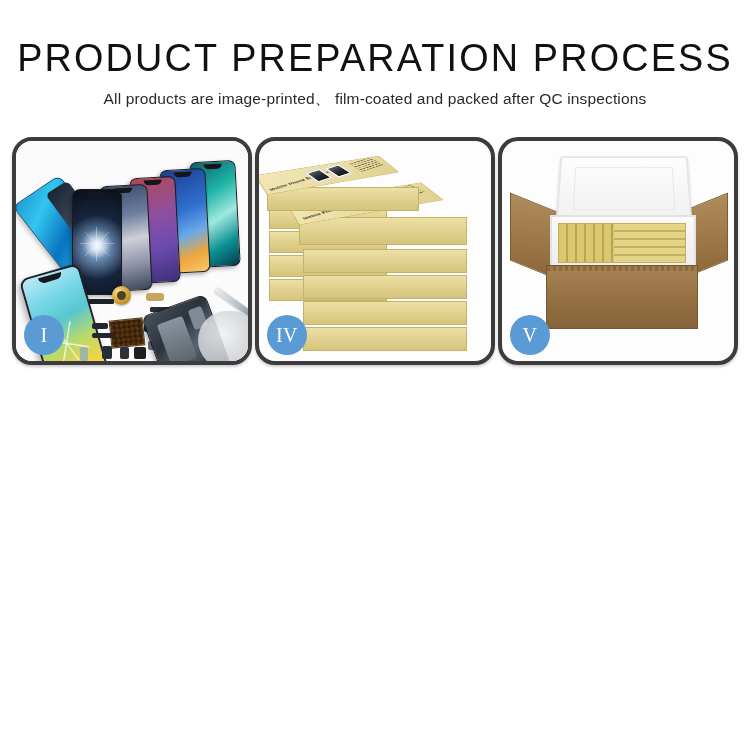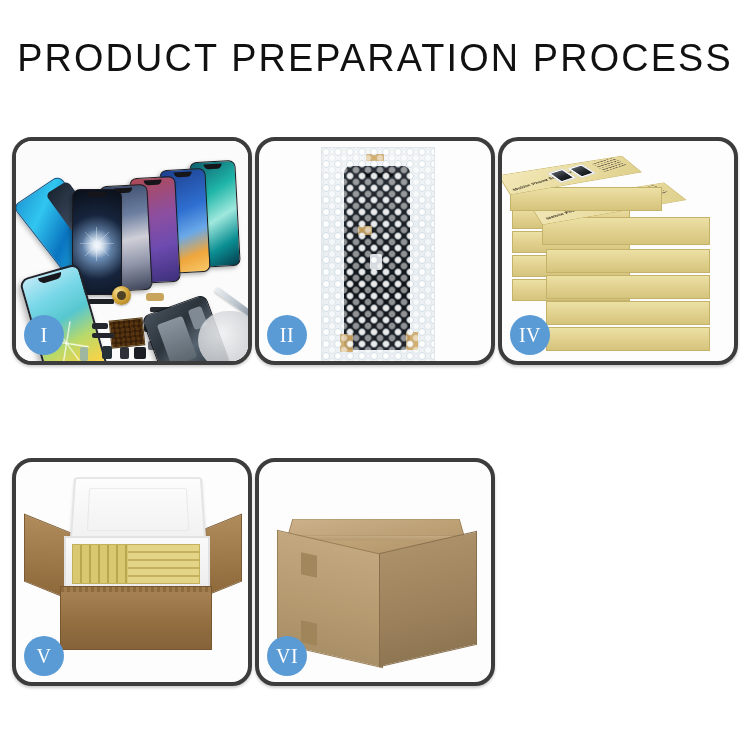--- a/index.html
+++ b/index.html
@@ -391,20 +391,21 @@
   }
   .c-tape {
     position:absolute; background:#9d8257; opacity:.85;
   }
 </style>
 </head>
 <body>
 
 <div id="header">
   <div id="page-title">PRODUCT PREPARATION PROCESS</div>
+  <div id="page-subtitle">All products are image-printed、 film-coated and packed after QC inspections</div>
 </div>
 
 <div id="panel-grid">
 
   <div class="panel">
     <div class="panel-art p1-bg">
       <div class="flat-screen"></div>
 
       <div class="phone-fan">
         <div class="ph p5">
@@ -445,37 +446,20 @@
       <div class="comp" style="left:64px;top:206px;width:8px;height:14px;background:#9fb7a0;border-radius:2px;"></div>
       <div class="comp" style="left:132px;top:200px;width:11px;height:9px;background:#6f757c;border-radius:2px;"></div>
 
       <div class="chassis"></div>
       <div class="tweezers"></div>
       <div class="hand"></div>
     </div>
     <div class="badge">I</div>
   </div>
 
-  <div class="panel">
-    <div class="panel-art">
-      <div class="p2-bag">
-        <div class="p2-inner">
-          <div class="p2-chip"></div>
-          <div class="p2-flex"></div>
-        </div>
-        <div class="p2-tape" style="left:44px;top:6px;width:18px;height:7px;"></div>
-        <div class="p2-tape" style="left:36px;top:78px;width:14px;height:9px;"></div>
-        <div class="p2-tape" style="left:18px;bottom:14px;width:13px;height:18px;"></div>
-        <div class="p2-tape" style="right:16px;bottom:16px;width:12px;height:18px;"></div>
-        <div class="bubbles"></div>
-        <div class="bubbles off"></div>
-      </div>
-    </div>
-    <div class="badge">II</div>
-  </div>
 
 
   <div class="panel">
     <div class="panel-art">
       <div class="stack">
 
         <div class="sbox" style="left:4px;top:128px;width:116px;height:20px;"></div>
         <div class="sbox" style="left:4px;top:104px;width:116px;height:20px;"></div>
         <div class="sbox" style="left:4px;top:80px;width:116px;height:20px;"></div>
         <div class="sbox" style="left:4px;top:56px;width:116px;height:20px;"></div>
@@ -518,24 +502,14 @@
       <div class="v-flapL"></div>
       <div class="v-flapR"></div>
       <div class="v-foamlid"></div>
       <div class="v-foambody"></div>
       <div class="v-content"></div>
       <div class="v-front"></div>
     </div>
     <div class="badge">V</div>
   </div>
 
-  <div class="panel">
-    <div class="panel-art">
-      <div class="c-top"></div>
-      <div class="c-left"></div>
-      <div class="c-right"></div>
-      <div class="c-tape" style="left:42px;top:92px;width:16px;height:22px;transform:skewY(13deg);"></div>
-      <div class="c-tape" style="left:42px;top:160px;width:16px;height:22px;transform:skewY(13deg);"></div>
-    </div>
-    <div class="badge">VI</div>
-  </div>
 
 </div>
 
 </body></html>

